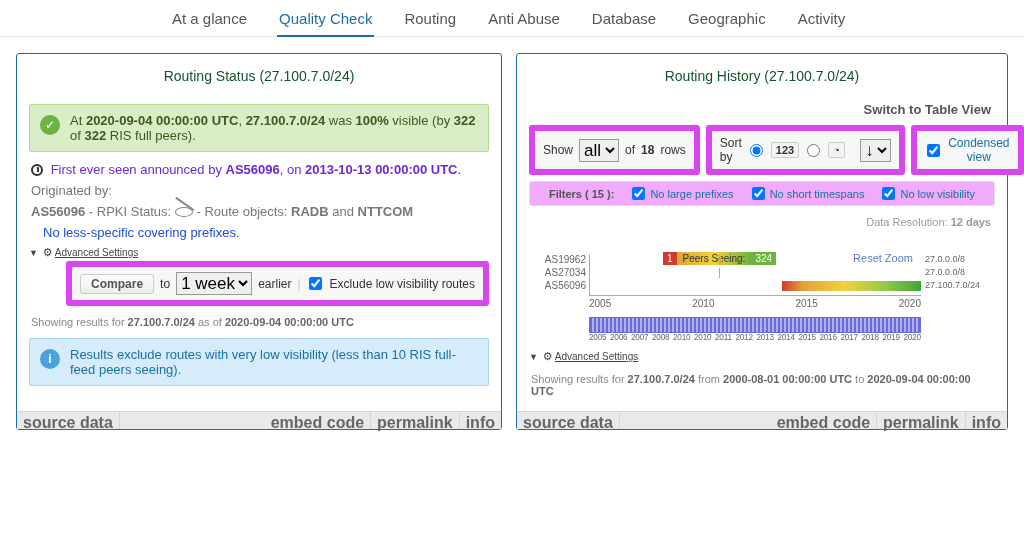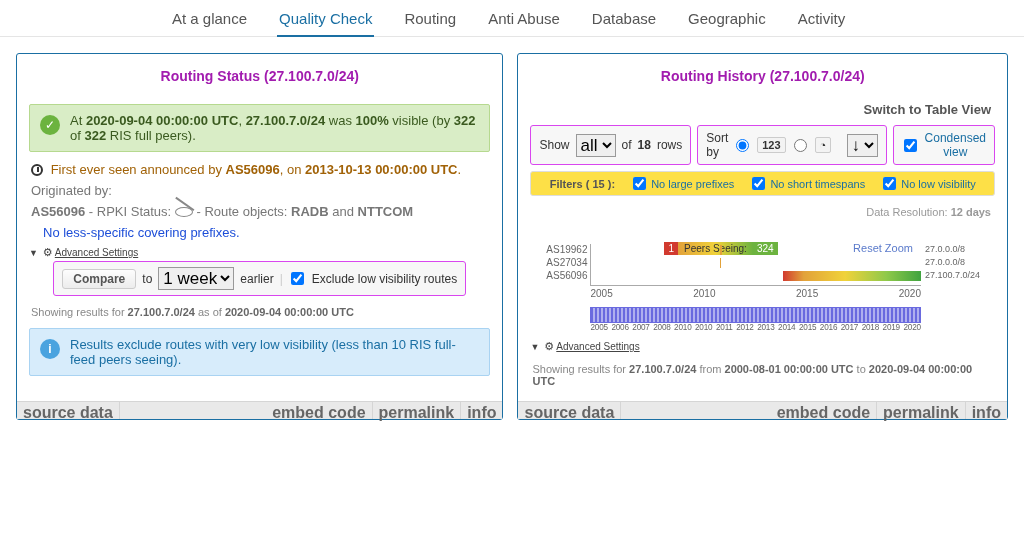--- a/index.html
+++ b/index.html
@@ -35,23 +35,23 @@
   }
   .panel {
     border: 1px solid #1a6fa3;
     border-radius: 3px;
     width: 492px;
     display: flex;
     flex-direction: column;
   }
   .panel-title {
     text-align: center;
-    font-weight: bold;
+    font-weight: normal;
     font-size: 14px;
-    color: #a21caf;
+    color: #14532d;
     padding: 14px 0 6px 0;
   }
   .panel-body {
     padding: 8px 12px 4px 12px;
     flex: 1;
   }
   .panel-footer {
     display: flex;
     background: #e9e9e9;
     border-top: 1px solid #d5d5d5;
@@ -152,21 +152,21 @@
   }
   .tri { display: inline-block; font-size: 9px; margin-right: 2px; color: #444; }
   .adv-row {
     font-size: 10px;
     margin: 6px 0 2px 0;
     color: #444;
   }
   .adv-row u { text-decoration: underline; }
   .btn-bar {
     background: #f7f7f7;
-    border: 1px solid #d946ef;
+    border: 6px solid #d946ef;
     border-radius: 3px;
     padding: 5px 8px;
     display: flex;
     align-items: center;
     gap: 6px;
     font-size: 12px;
     width: fit-content;
   }
   .btn {
     background: linear-gradient(#fdfdfd, #ececec);
@@ -182,21 +182,21 @@
     font-size: 17px;
     border: 1px solid #999;
     background: #efefef;
   }
   .meta-line {
     font-size: 11px;
     color: #888;
     margin: 10px 2px;
   }
   .meta-line b { color: #666; }
-  .line13 { font-size: 13px; color: #a16207; margin: 2px 2px 6px 2px; }
+  .line13 { font-size: 13px; color: #6d28d9; margin: 2px 2px 6px 2px; }
   .switch-link {
     text-align: right;
     font-weight: bold;
     color: #555;
     font-size: 13px;
     margin: 4px 4px 8px 0;
     cursor: pointer;
   }
   .ctrl-row {
     display: flex;
@@ -206,21 +206,21 @@
   .sortlbl {
     display: inline-flex; align-items: center; gap: 2px;
     border: 1px solid #ccc;
     padding: 1px 4px; border-radius: 2px;
     font-size: 11px;
     background: #f3f3f3;
   }
   input[type=radio] { margin: 0 2px; }
   input[type=checkbox] { margin: 0 2px; vertical-align: -2px; }
   .filters-bar {
-    background: #fde047;
+    background: #f0abfc;
     border: 1px solid #ddd;
     border-radius: 3px;
     padding: 5px 8px;
     font-size: 11px;
     color: #555;
     display: flex;
     align-items: center;
     gap: 16px;
     justify-content: center;
   }
@@ -355,21 +355,21 @@
         <span> - Route objects: </span><b>RADB</b><span> and </span><b>NTTCOM</b>
       </div>
       <div class="line13" style="margin-left:14px; color:#1d4ed8;">No less-specific covering prefixes.</div>
 
       <div class="adv-row">
         <span class="tri">▼</span>
         <span class="gear-icon">⚙</span>
         <u>Advanced Settings</u>
       </div>
 
-      <div style="display:flex; justify-content:center;">
+      <div style="display:flex; justify-content:flex-end;">
         <div class="btn-bar">
           <span class="btn">Compare</span>
           <span>to</span>
           <select><option>1 week</option></select>
           <span>earlier</span>
           <span style="color:#ccc;">|</span>
           <input type="checkbox" checked="" style="">
           <span>Exclude low visibility routes</span>
         </div>
       </div>

